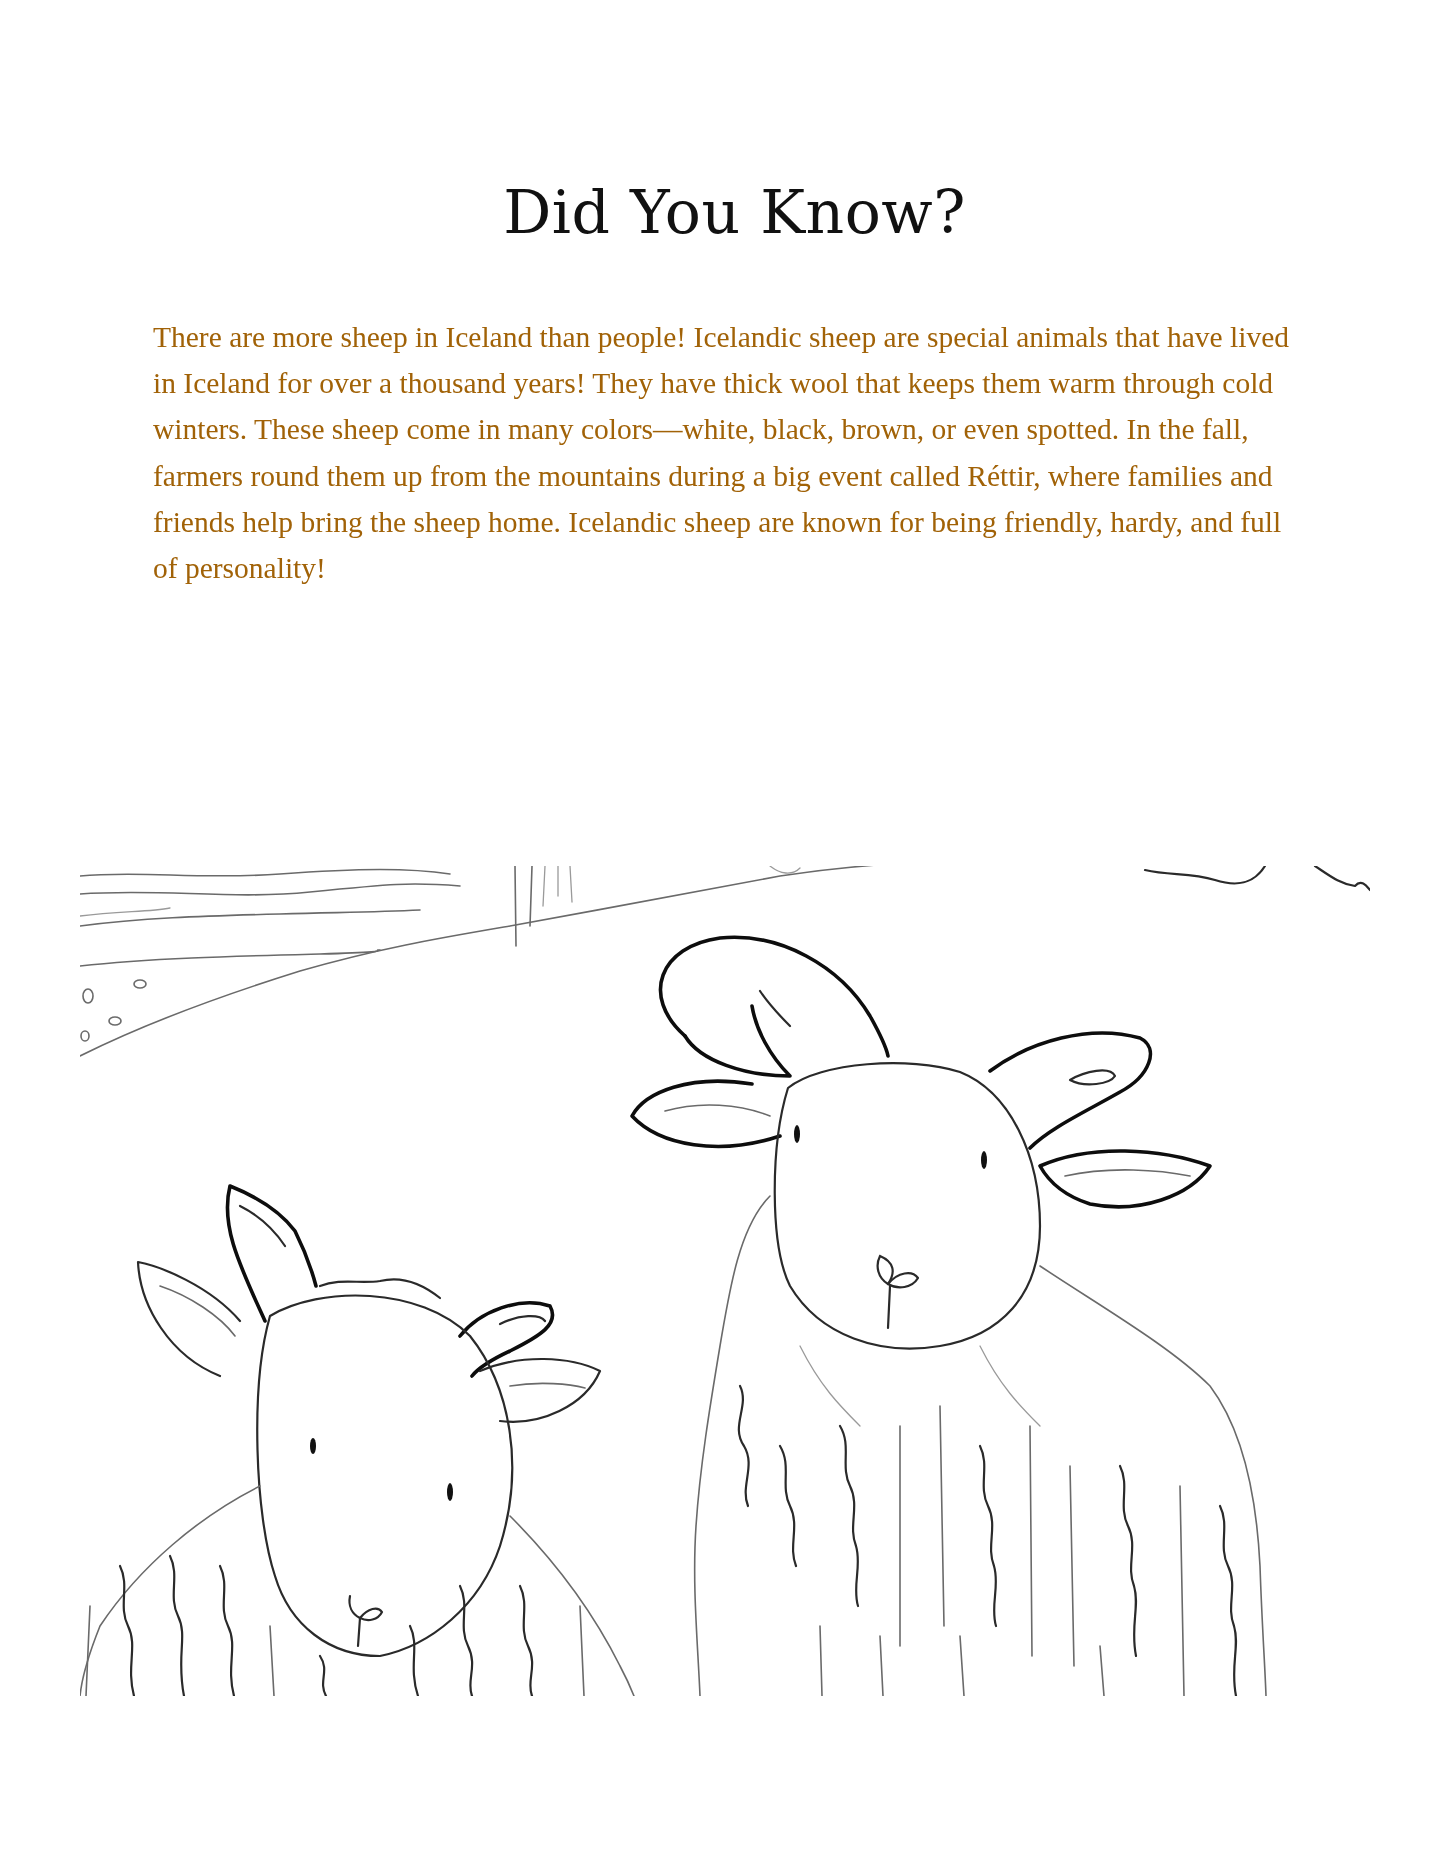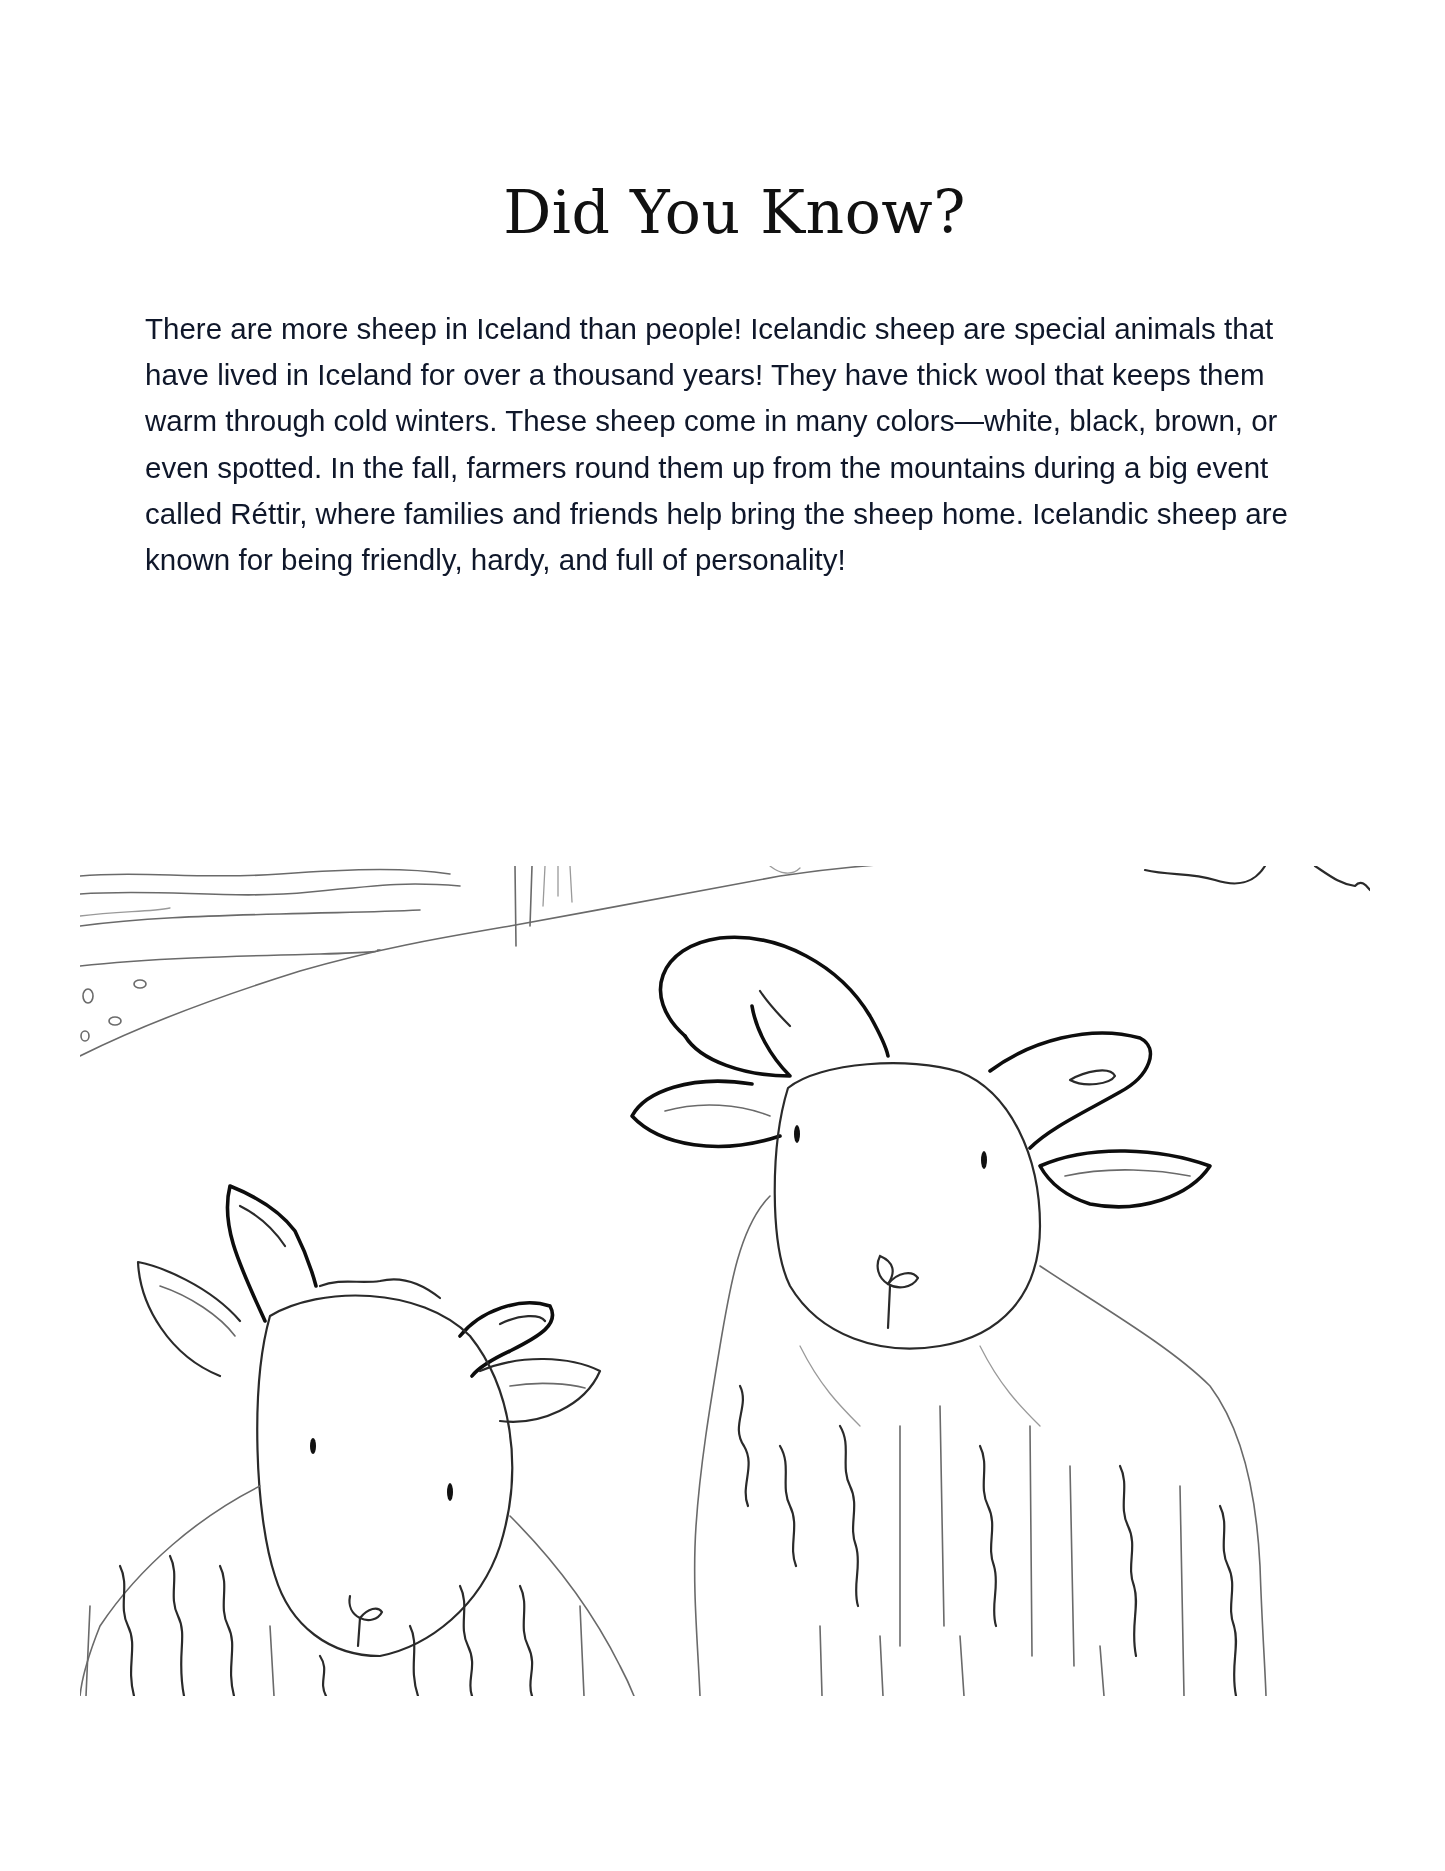--- a/index.html
+++ b/index.html
@@ -26,25 +26,25 @@
       line-height: 80px;
       margin: 0;
       letter-spacing: 0.5px;
       color: #111;
     }
     .fact-body {
       position: absolute;
       top: 306px;
       left: 145px;
       width: 1160px;
-      font-family: Liberation Sans, sans-serif;
+      font-family: Liberation Serif, serif;
       font-size: 29.5px;
       line-height: 46.2px;
-      color: #0f172a;
-      margin: 0;
+      color: #a16207;
+      margin: 8px;
     }
     .illustration {
       position: absolute;
       left: 80px;
       top: 866px;
       width: 1290px;
       height: 830px;
     }
     .illustration svg {
       width: 100%;

